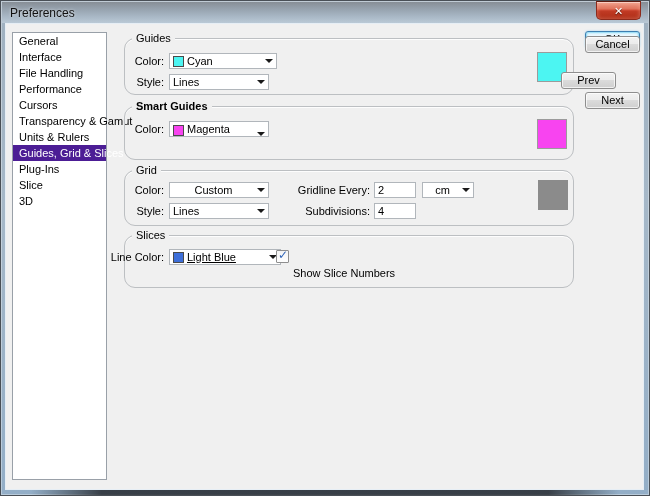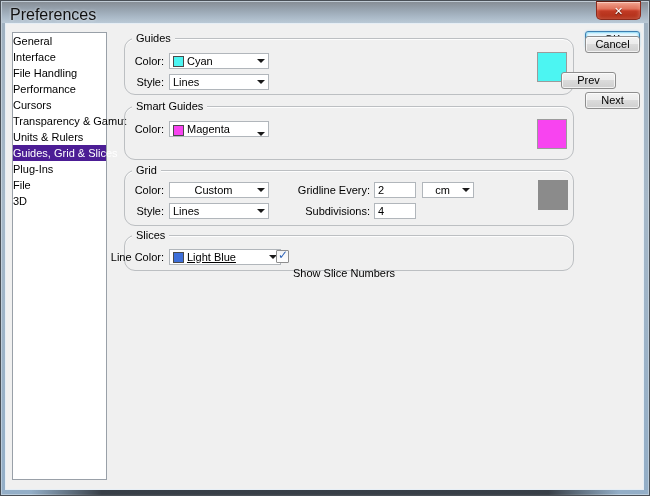--- a/index.html
+++ b/index.html
@@ -3,38 +3,38 @@
 <meta charset="utf-8">
 <style>
   html,body{margin:0;padding:0;background:#cfd6dd;}
   *{box-sizing:border-box;}
   body{font-family:"Liberation Sans","DejaVu Sans",sans-serif;font-size:11px;color:#000;}
   #window{position:relative;width:650px;height:496px;
     background:linear-gradient(180deg,#9fb0bf 0%,#a6b8c8 40%,#93aec7 100%);
     border:1px solid #494f56;box-shadow:inset 0 0 0 1px rgba(255,255,255,.35);}
   #titlebar{position:absolute;left:1px;top:1px;right:1px;height:21px;
     background:linear-gradient(180deg,#878e96 0%,#97a3af 35%,#a9b8c6 70%,#bac9d6 100%);}
-  #title{position:absolute;left:8px;top:4px;font-size:16px;color:#111;
+  #title{position:absolute;left:8px;top:4px;font-size:12px;color:#111;
     text-shadow:0 0 3px rgba(255,255,255,.7);}
   #close-btn{position:absolute;right:8px;top:0px;width:45px;height:19px;
     border:1px solid #8c2a1c;border-top-color:#5f1d12;border-radius:0 0 5px 5px;
     background:linear-gradient(180deg,#f0a18c 0%,#e0735c 40%,#cb4630 50%,#c03a24 55%,#ad2c15 100%);
     box-shadow:inset 0 1px 0 rgba(255,255,255,.45), inset 0 0 4px rgba(255,190,170,.45);
     text-align:center;cursor:default;}
   #close-btn span{color:#fff;font-weight:bold;font-size:11px;line-height:18px;
     text-shadow:0 1px 1px rgba(0,0,0,.6);}
   #client{position:absolute;left:4px;top:22px;right:5px;bottom:5px;
     background:#f0f0f0;border:1px solid #e6eef5;}
   #bottom-shade{position:absolute;left:30px;right:30px;bottom:0px;height:5px;
     background:linear-gradient(90deg,rgba(40,44,49,0) 0%,rgba(40,44,49,.85) 12%,rgba(40,44,49,.85) 88%,rgba(40,44,49,0) 100%);}
 
   
   #sidebar{position:absolute;left:6px;top:8px;width:95px;height:448px;
     background:#fff;border:1px solid #99a0a8;}
-  .side-item{height:16px;line-height:16px;padding-left:0;white-space:nowrap;cursor:default;}
+  .side-item{height:16px;line-height:16px;padding-left:6px;white-space:nowrap;cursor:default;}
   .side-item.selected{background:#4c1d95;color:#fff;}
 
   
   .group{position:absolute;border:1px solid #bcbfc2;border-radius:11px;
     box-shadow:inset 0 1px 0 #fdfdfd;}
   .group-title{position:absolute;top:-8px;left:7px;background:#f0f0f0;padding:0 4px;line-height:14px;}
 
   .lbl{position:absolute;text-align:right;line-height:16px;white-space:nowrap;}
 
   
@@ -84,41 +84,41 @@
     <div id="sidebar">
       <div class="side-item">General</div>
       <div class="side-item">Interface</div>
       <div class="side-item">File Handling</div>
       <div class="side-item">Performance</div>
       <div class="side-item">Cursors</div>
       <div class="side-item">Transparency &amp; Gamut</div>
       <div class="side-item">Units &amp; Rulers</div>
       <div class="side-item selected">Guides, Grid &amp; Slices</div>
       <div class="side-item">Plug-Ins</div>
-      <div class="side-item">File</div>
+      <div class="side-item">Slice</div>
       <div class="side-item">3D</div>
     </div>
 
     <div class="group" style="left:118px;top:14px;width:450px;height:57px;">
       <span class="group-title">Guides</span>
     </div>
     <div class="lbl" style="left:96px;top:29px;width:62px;">Color:</div>
-    <div class="dd" style="left:163px;top:29px;width:100px;justify-content:flex-end;">
+    <div class="dd" style="left:163px;top:29px;width:108px;justify-content:flex-end;">
       <span class="dd-sw" style="background-color: rgb(76, 245, 242);"></span>
       <span class="dd-text">Cyan</span>
       <span class="dd-arrow"></span>
     </div>
     <div class="lbl" style="left:96px;top:50px;width:62px;">Style:</div>
     <div class="dd" style="left:163px;top:50px;width:100px;">
       <span class="dd-text">Lines</span>
       <span class="dd-arrow"></span>
     </div>
     <div class="swatch" style="left: 531px; top: 28px; background-color: rgb(76, 245, 242);"></div>
 
-    <div class="group" style="left:118px;top:82px;width:450px;height:54px;">
+    <div class="group" style="left:118px;top:82px;width:450px;height:54px;font-weight:bold;">
       <span class="group-title">Smart Guides</span>
     </div>
     <div class="lbl" style="left:96px;top:97px;width:62px;">Color:</div>
     <div class="dd" style="left:163px;top:97px;width:100px;align-items:flex-end;">
       <span class="dd-sw" style="background-color: rgb(248, 68, 240);"></span>
       <span class="dd-text">Magenta</span>
       <span class="dd-arrow"></span>
     </div>
     <div class="swatch" style="left: 531px; top: 95px; background-color: rgb(248, 68, 240);"></div>
 
@@ -138,21 +138,21 @@
     </div>
     <div class="lbl" style="left:96px;top:179px;width:62px;">Style:</div>
     <div class="dd" style="left:163px;top:179px;width:100px;">
       <span class="dd-text">Lines</span>
       <span class="dd-arrow"></span>
     </div>
     <div class="lbl" style="left:268px;top:179px;width:96px;">Subdivisions:</div>
     <input class="txt" style="left: 368px; top: 179px;" value="4">
     <div class="swatch" style="left: 532px; top: 156px; border-color: rgb(139, 139, 139); background-color: rgb(139, 139, 139);"></div>
 
-    <div class="group" style="left:118px;top:211px;width:450px;height:36px;">
+    <div class="group" style="left:118px;top:211px;width:450px;height:53px;">
       <span class="group-title">Slices</span>
     </div>
     <div class="lbl" style="left:96px;top:225px;width:62px;">Line Color:</div>
     <div class="dd" style="left:163px;top:225px;width:112px;text-decoration:underline;">
       <span class="dd-sw" style="background-color: rgb(62, 111, 217);"></span>
       <span class="dd-text">Light Blue</span>
       <span class="dd-arrow"></span>
     </div>
     <div class="chk" style="left:270px;top:226px;">
       <span>✓</span>

